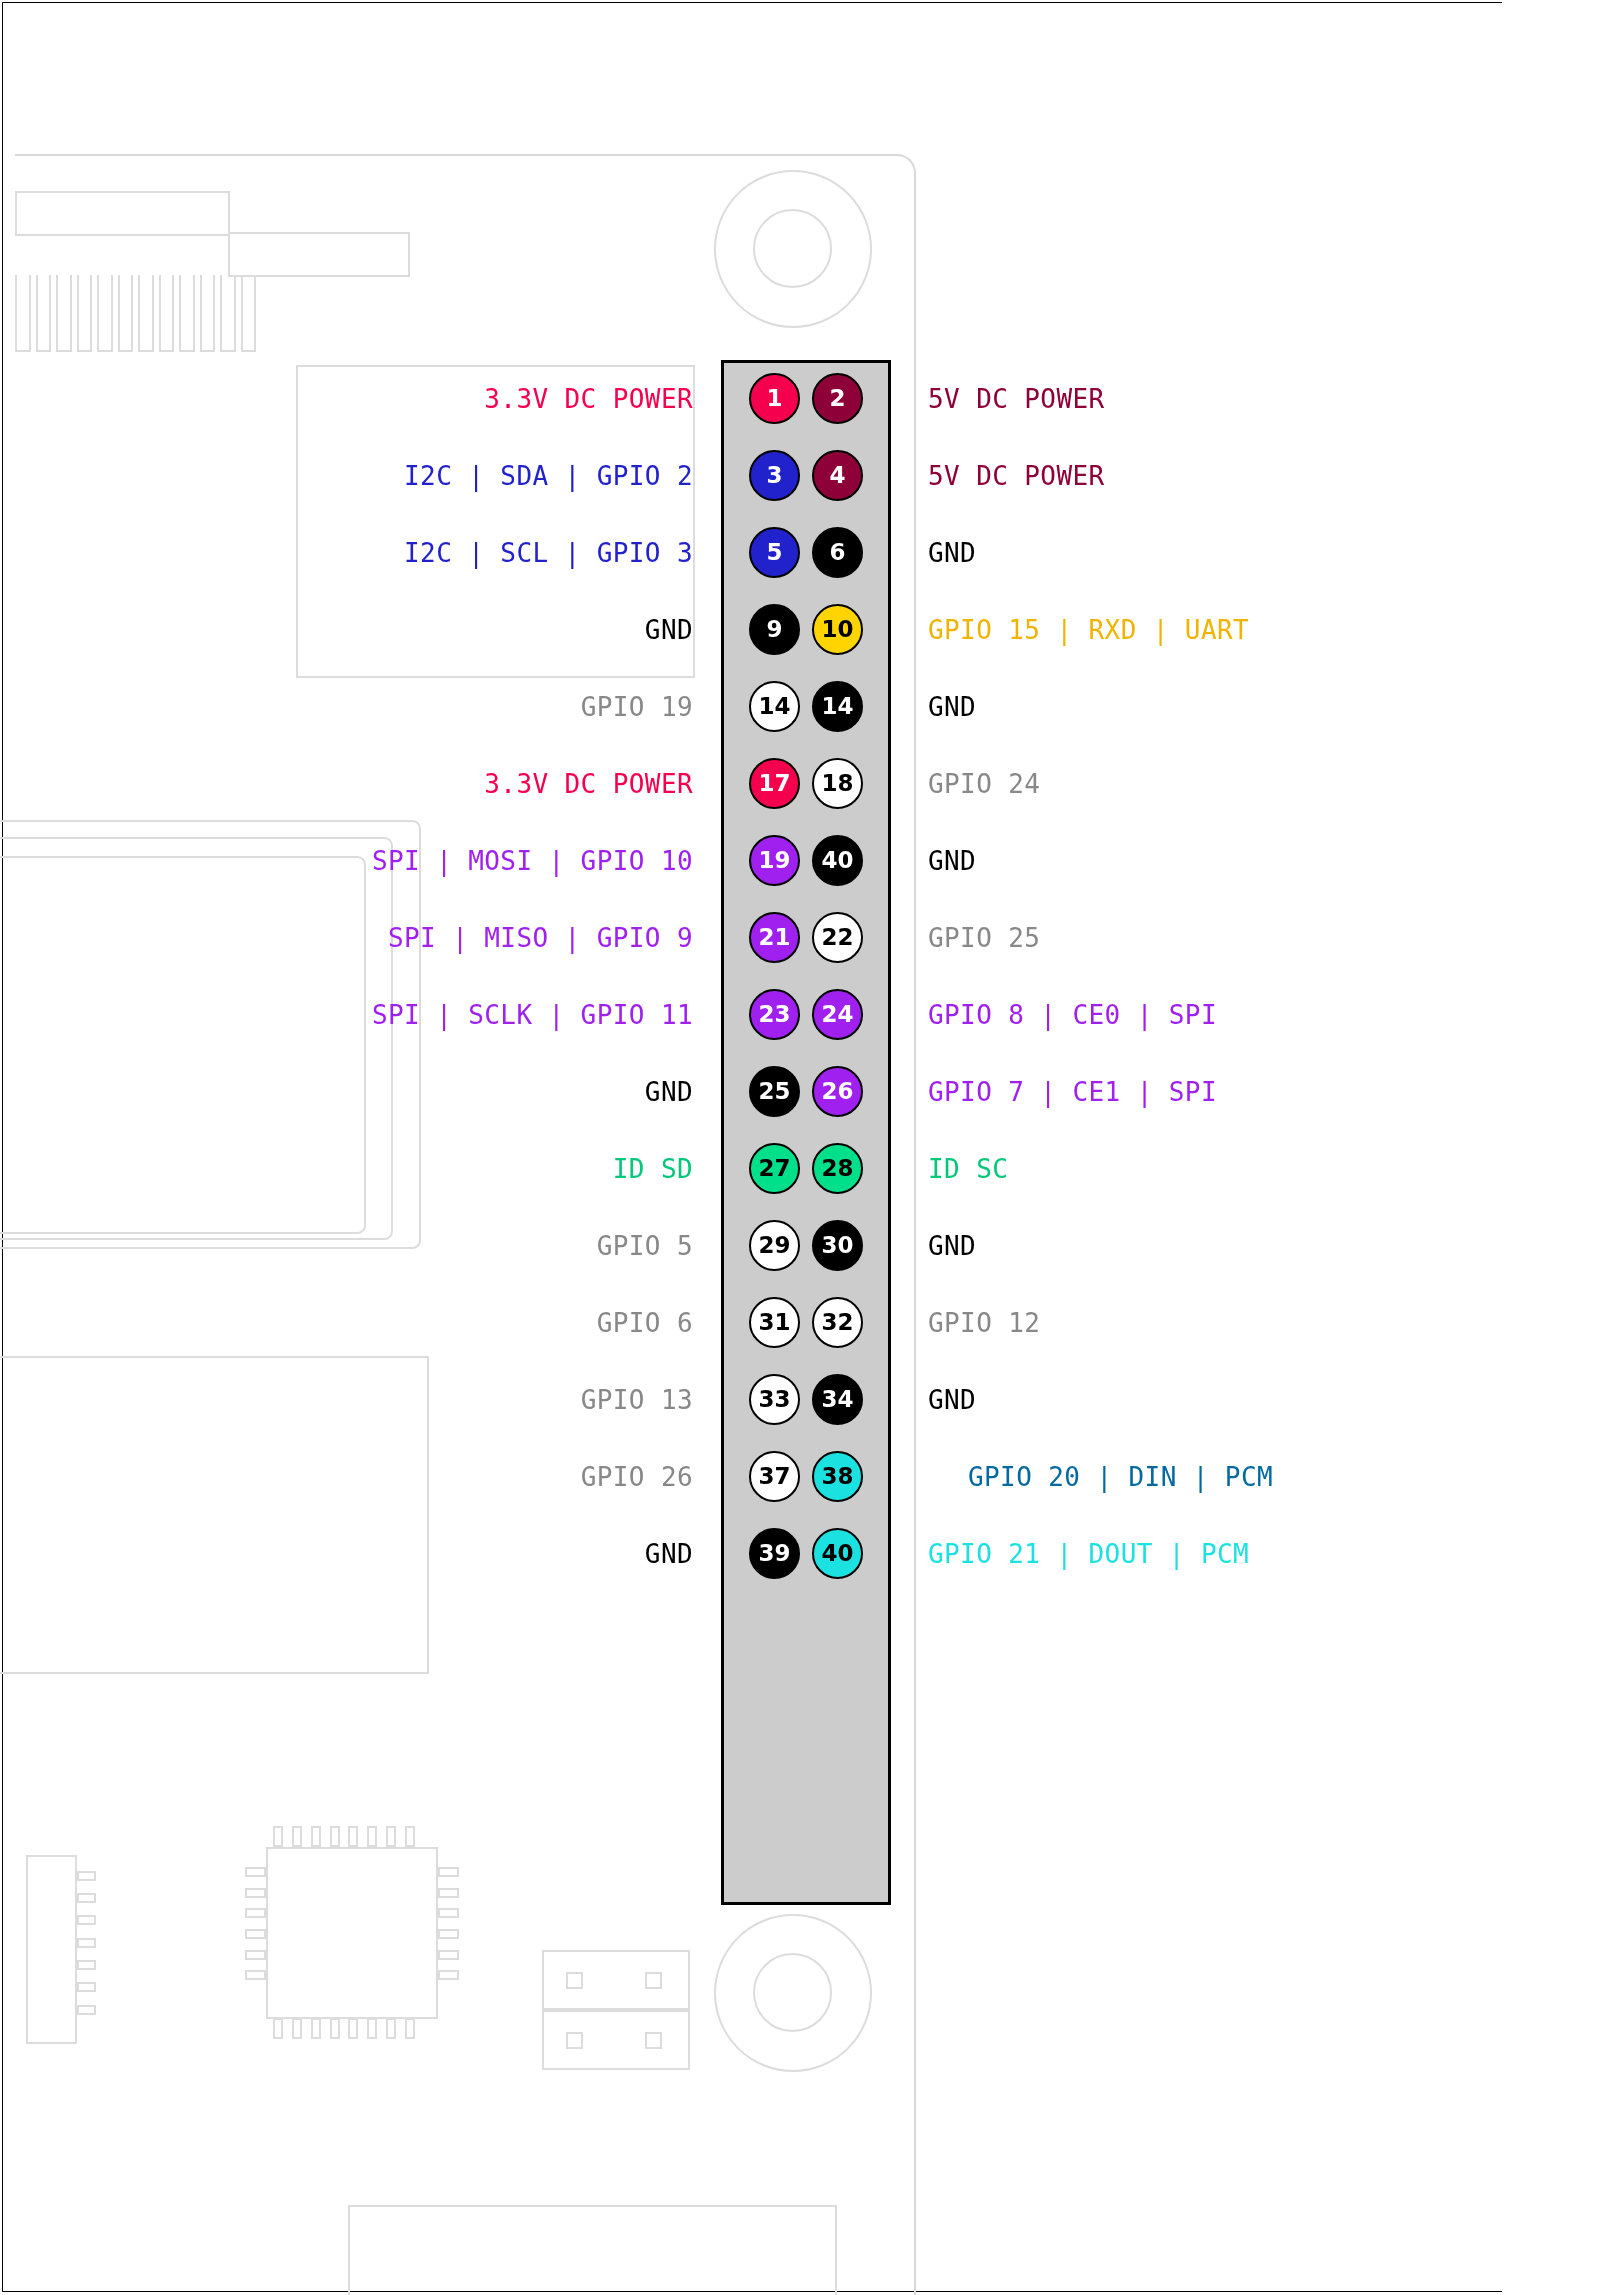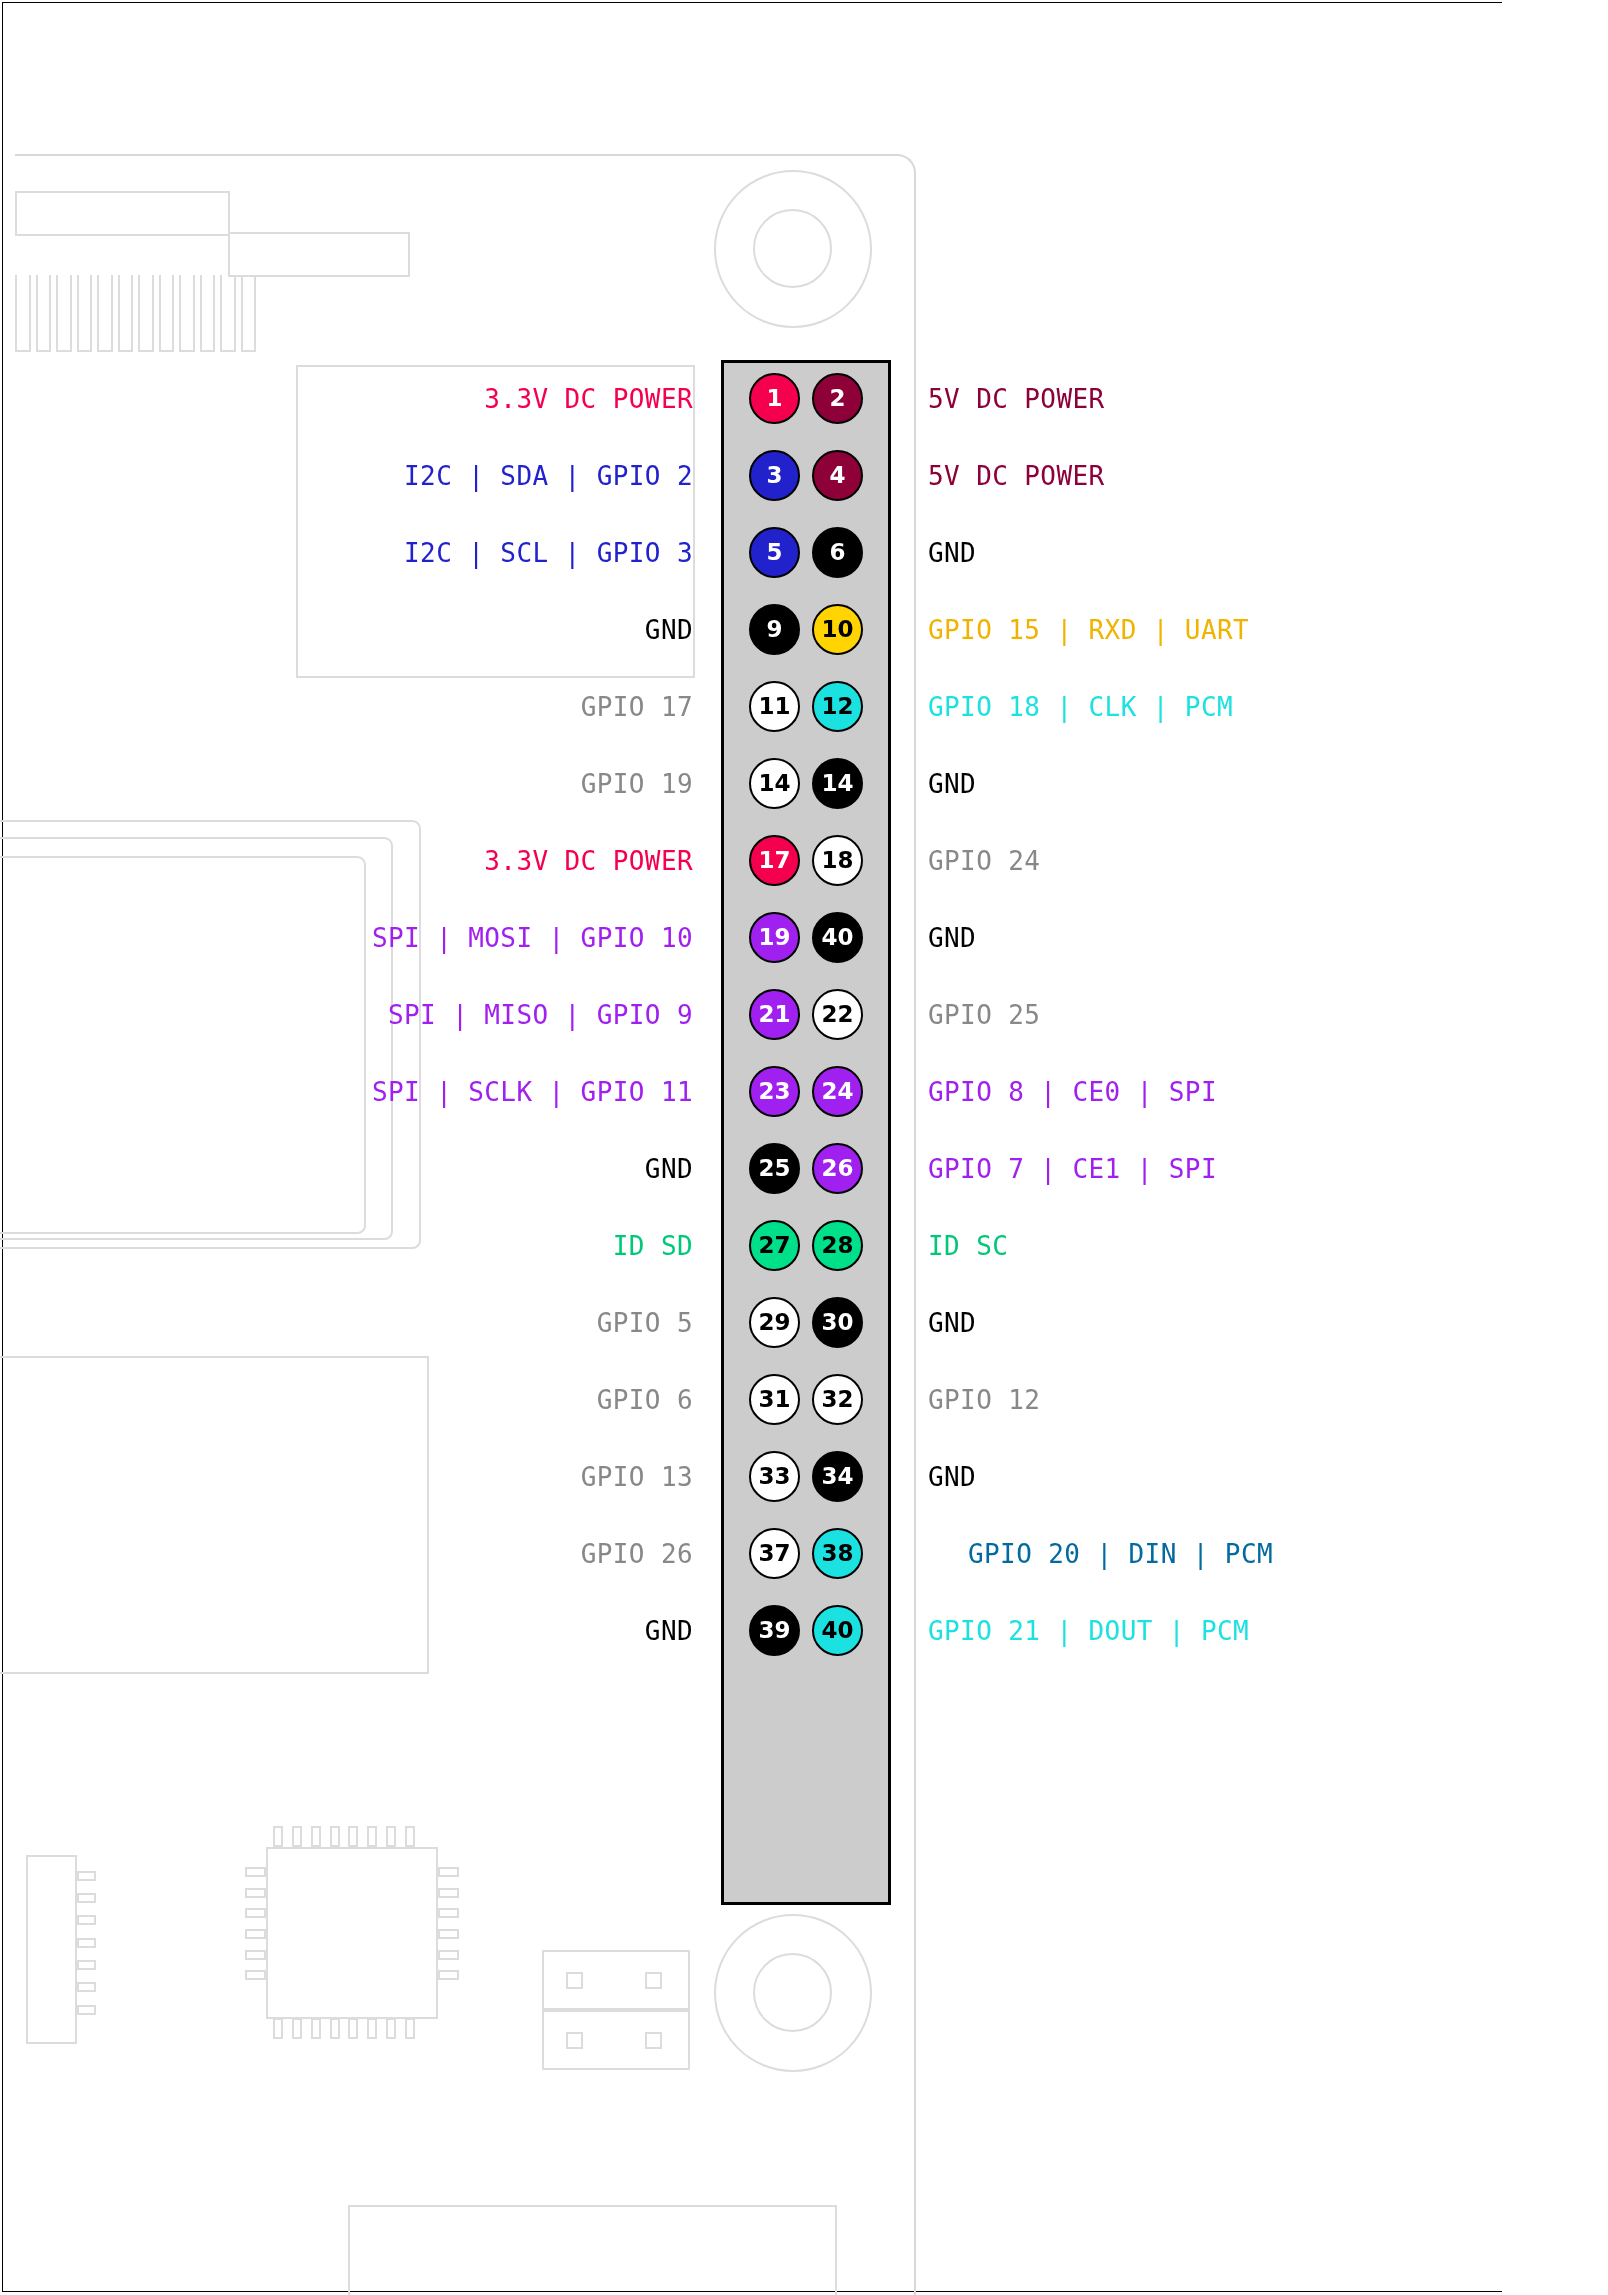--- a/index.html
+++ b/index.html
@@ -352,28 +352,20 @@
       </div>
       <div class="pin-row">
         <div class="label-left" style="color: rgb(0, 0, 0);">GND</div>
         <div class="pins">
           <div class="pin" style="background: rgb(0, 0, 0); color: rgb(255, 255, 255);">9</div>
           <div class="pin" style="background: rgb(255, 212, 0); color: rgb(0, 0, 0);">10</div>
         </div>
         <div class="label-right" style="color: rgb(240, 180, 0);">GPIO 15 | RXD | UART</div>
       </div>
       <div class="pin-row">
-        <div class="label-left" style="color: rgb(136, 136, 136);">GPIO 17</div>
-        <div class="pins">
-          <div class="pin" style="background: rgb(255, 255, 255); color: rgb(0, 0, 0);">11</div>
-          <div class="pin" style="background: rgb(28, 225, 225); color: rgb(0, 0, 0);">12</div>
-        </div>
-        <div class="label-right" style="color: rgb(28, 225, 225);">GPIO 18 | CLK | PCM</div>
-      </div>
-      <div class="pin-row">
         <div class="label-left" style="color: rgb(136, 136, 136);">GPIO 19</div>
         <div class="pins">
           <div class="pin" style="background: rgb(255, 255, 255); color: rgb(0, 0, 0);">14</div>
           <div class="pin" style="background: rgb(0, 0, 0); color: rgb(255, 255, 255);">14</div>
         </div>
         <div class="label-right" style="color: rgb(0, 0, 0);">GND</div>
       </div>
       <div class="pin-row">
         <div class="label-left" style="color: rgb(245, 0, 79);">3.3V DC POWER</div>
         <div class="pins">

